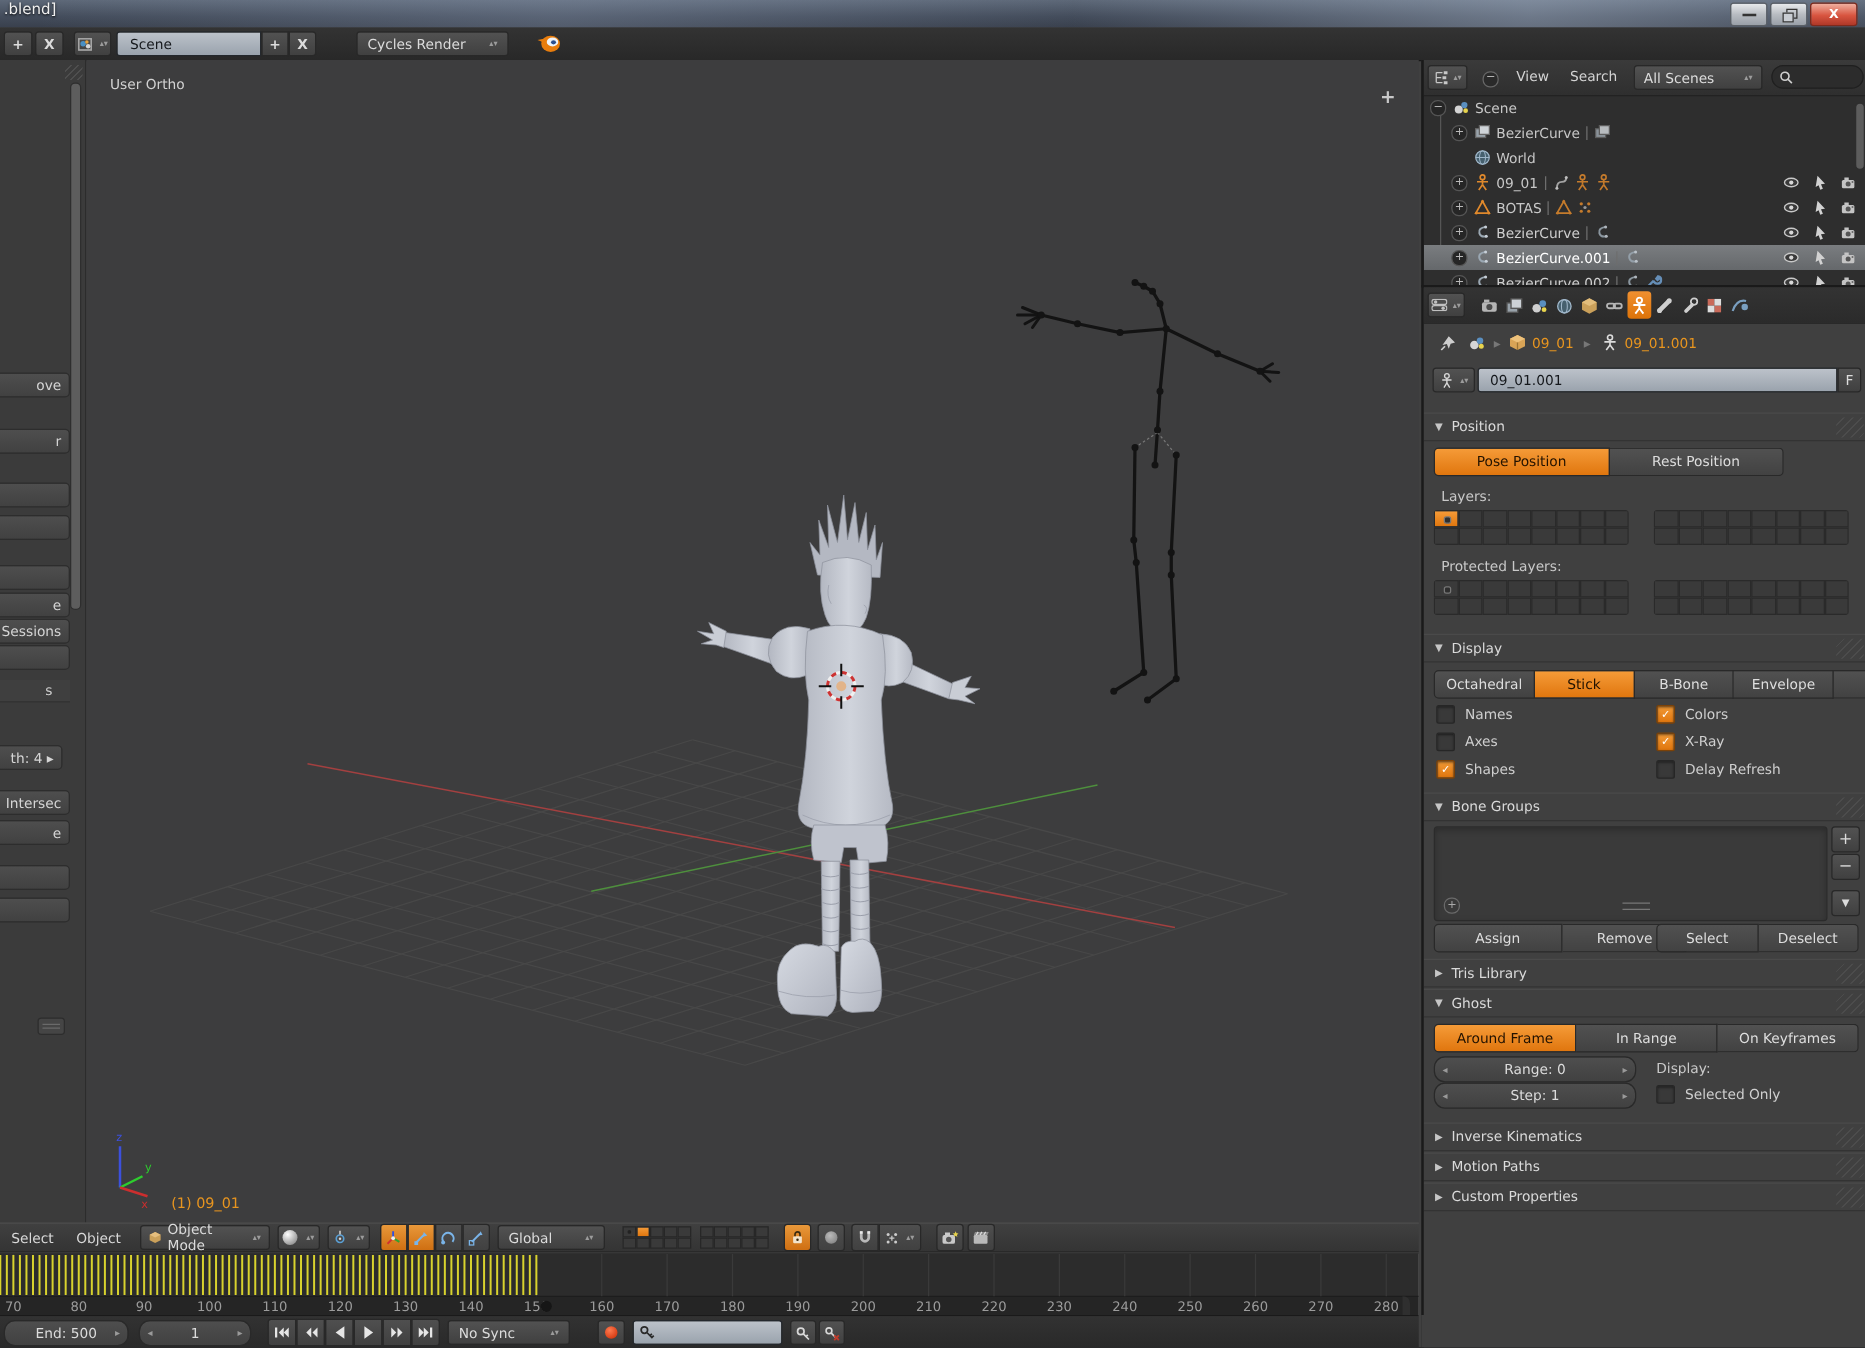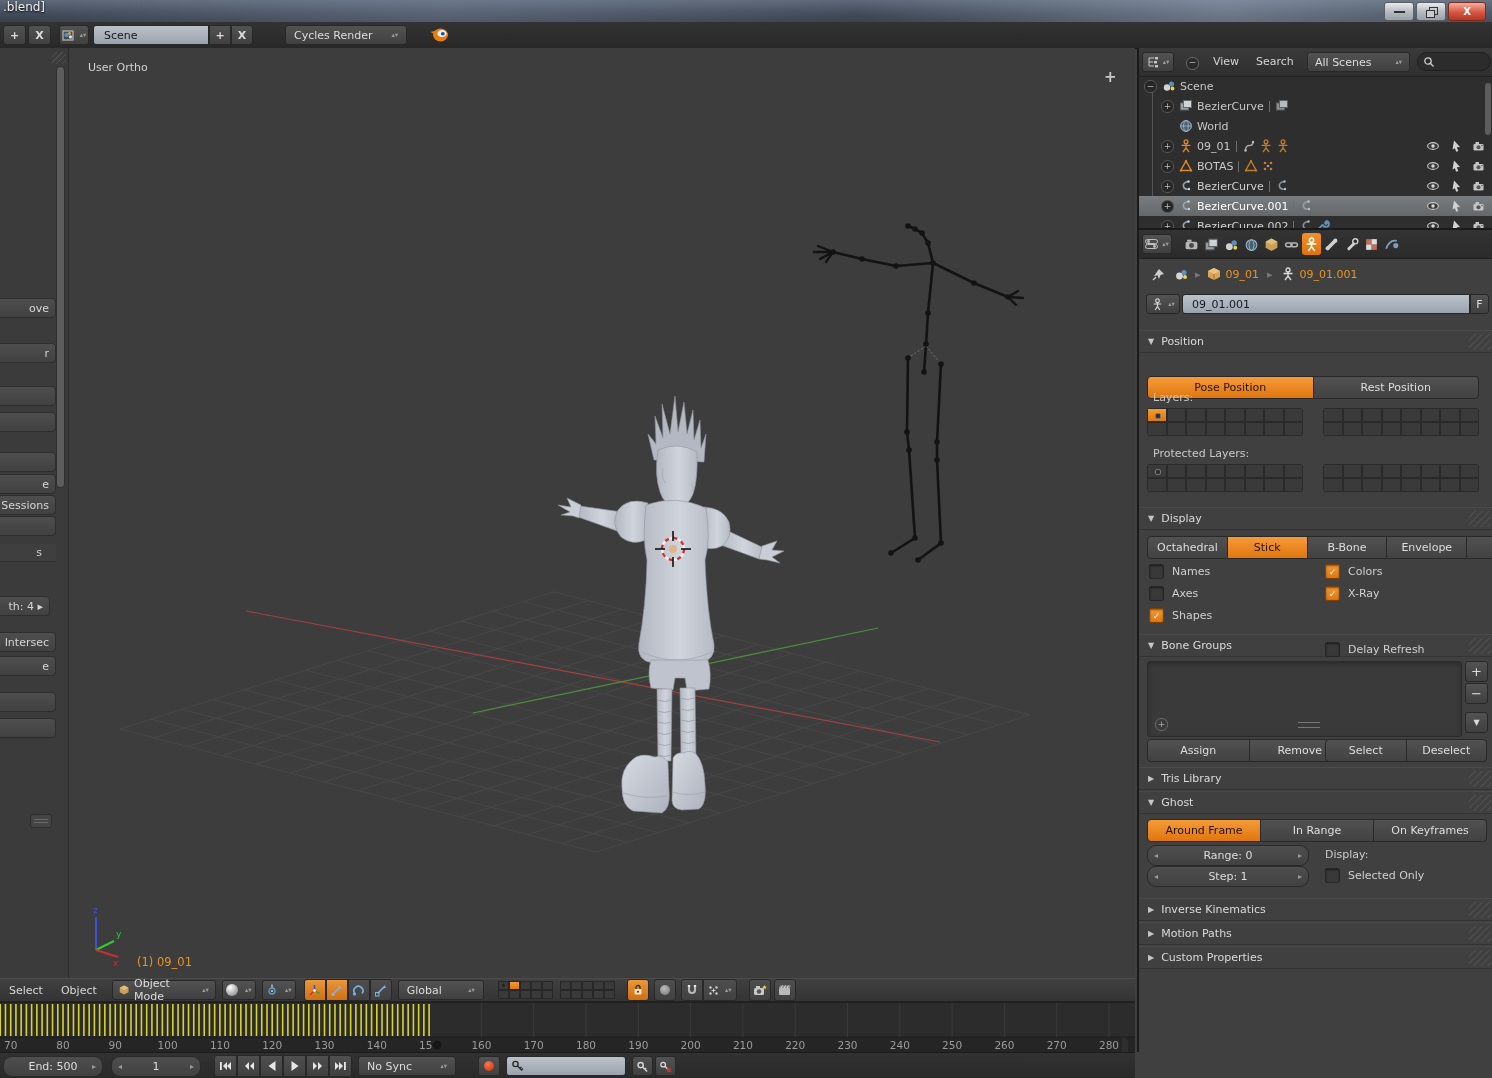--- a/index.html
+++ b/index.html
@@ -694,21 +694,21 @@
         <span>09_01.001</span>
       </div>
       <div class="btn" style="position:absolute;left:331px;top:2px;width:19px;border-radius:0 3px 3px 0">F</div>
     </div>
 
     <div class="phdr" style="top:100px">
       <span class="tri">▼</span>
       <span>Position</span>
         <div class="hatch"></div>
     </div>
-    <div class="seg" style="left:8px;top:146px;width:332px">
+    <div class="seg" style="left:8px;top:128px;width:280px">
       <div class="sgi on">Pose Position</div>
       <div class="sgi">Rest Position</div>
     </div>
     <span class="plabel" style="left:14px;top:161px">Layers:</span>
     <div class="groupbox" id="lg1a" style="left:8px;top:178px">
         <div class="lcell on">
           <div class="dot"></div>
         </div>
         <div class="lcell"></div>
         <div class="lcell"></div>
@@ -881,21 +881,21 @@
         <span>Axes</span>
       </div>
       <div class="chkrow" style="left: 186px; top: 356px;">
         <div class="chk on">✓</div>
         <span>X-Ray</span>
       </div>
       <div class="chkrow" style="left: 10px; top: 378px;">
         <div class="chk on">✓</div>
         <span>Shapes</span>
       </div>
-      <div class="chkrow" style="left: 186px; top: 378px; margin-top: 34px;">
+      <div class="chkrow" style="left: 186px; top: 378px;">
         <div class="chk"></div>
         <span>Delay Refresh</span>
       </div>
     </div>
 
   <div class="abs v3dhdr">
     <span class="hmenu">Select</span>
     <span class="hmenu">Object</span>
     <div class="btn" style="width:104px;margin-left:6px;justify-content:flex-start;gap:5px;padding:0 6px">
       <svg width="12" height="12" viewBox="0 0 14 14">

